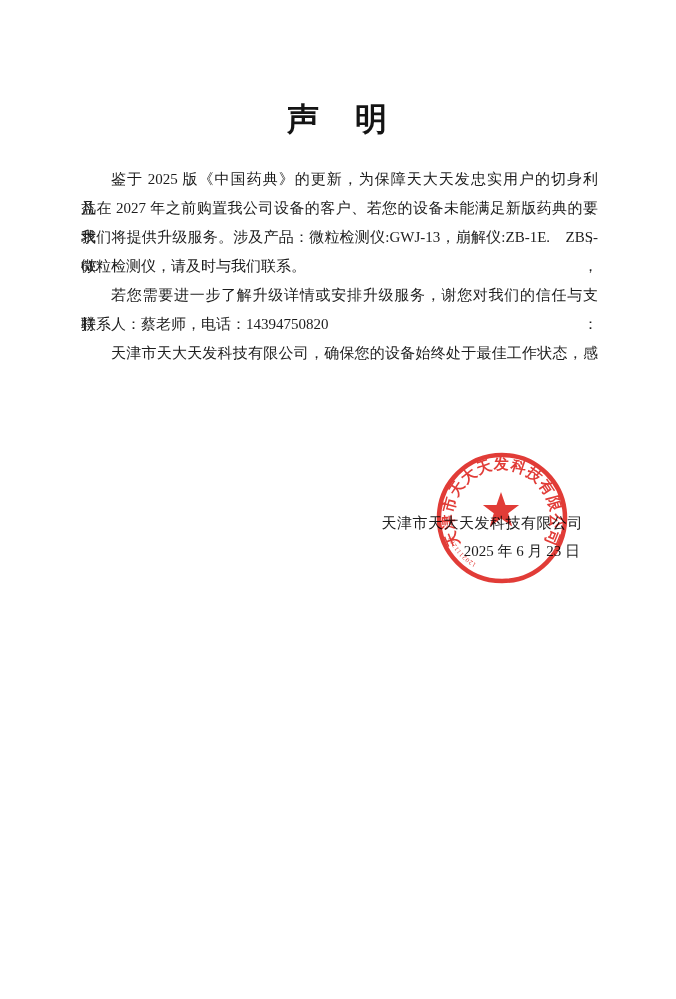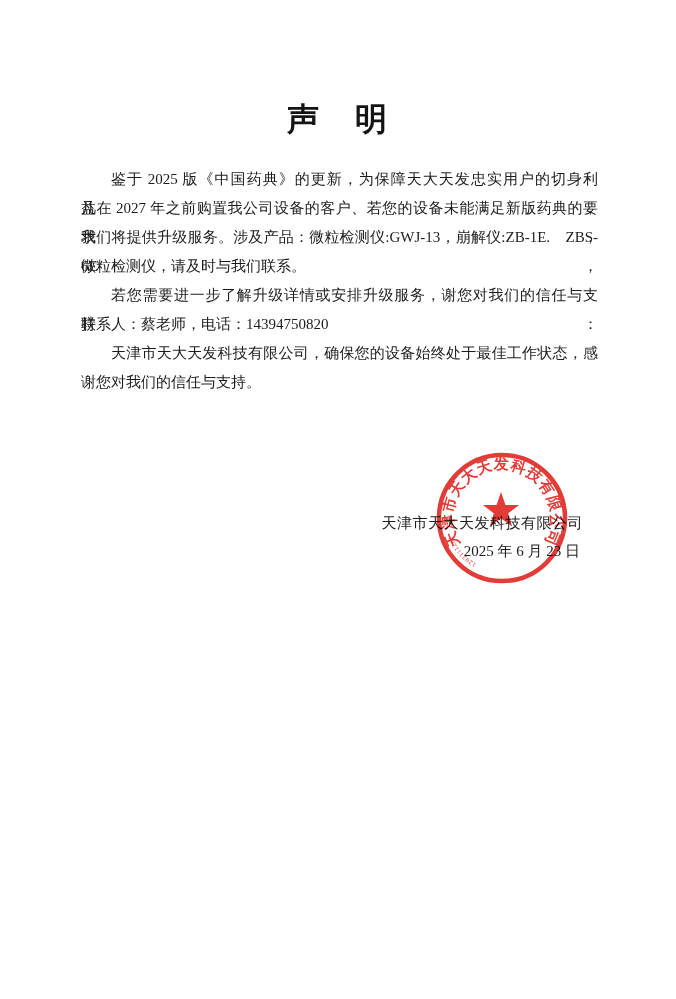--- a/index.html
+++ b/index.html
@@ -103,21 +103,20 @@
   <h1 class="doc-title">声　明</h1>
 
   <div class="body-text">
     <div class="line indent fill">鉴于 2025 版《中国药典》的更新，为保障天大天发忠实用户的切身利益，</div>
     <div class="line fill">凡在 2027 年之前购置我公司设备的客户、若您的设备未能满足新版药典的要求，</div>
     <div class="line fill">我们将提供升级服务。涉及产品：微粒检测仪:GWJ-13，崩解仪:ZB-1E.　ZBS-6E，</div>
     <div class="line">微粒检测仪，请及时与我们联系。</div>
     <div class="line indent fill">若您需要进一步了解升级详情或安排升级服务，谢您对我们的信任与支持：</div>
     <div class="line">联系人：蔡老师，电话：14394750820</div>
     <div class="line indent fill">天津市天大天发科技有限公司，确保您的设备始终处于最佳工作状态，感</div>
-    <div class="line">谢您对我们的信任与支持。</div>
   </div>
 
   <div class="signature">
     <div class="company">天津市天大天发科技有限公司</div>
     <div class="sig-date">2025 年 6 月 23 日</div>
   </div>
 
   <svg class="seal" viewBox="0 0 140 140" aria-hidden="true">
 
     <circle cx="70" cy="70" r="63" fill="none" stroke="#df2b26" stroke-width="4.5"></circle>

